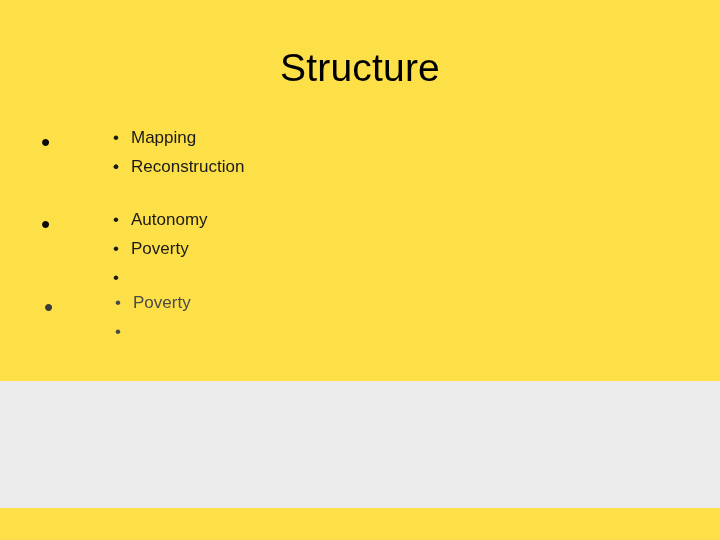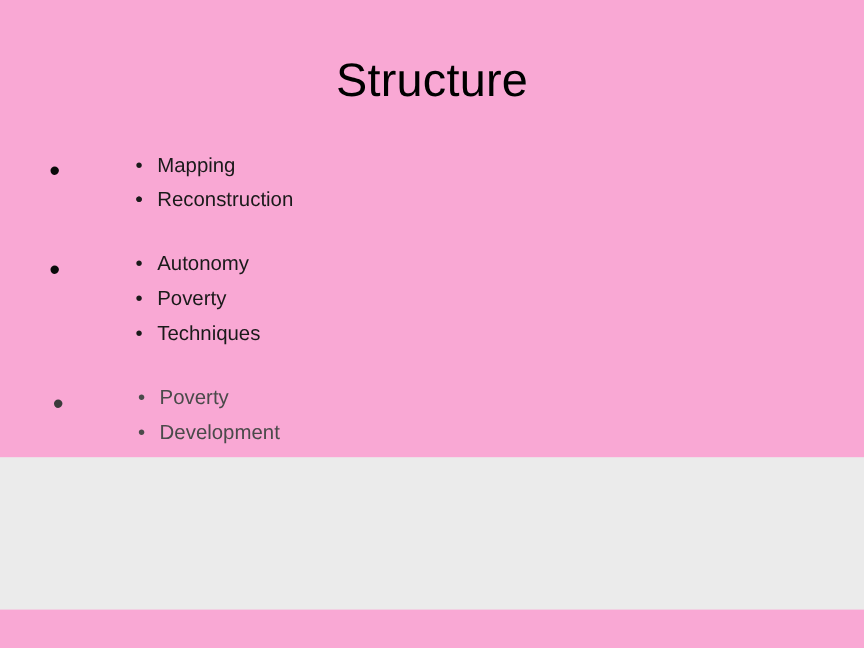--- a/index.html
+++ b/index.html
@@ -15,21 +15,21 @@
     font-family: "Liberation Sans", sans-serif;
     -webkit-font-smoothing: none;
   }
 
   #slide {
     position: absolute;
     left: 0;
     top: 0;
     width: 720px;
     height: 540px;
-    background: #f9a8d4;
+    background: #fde047;
   }
 
   
   #gray-band {
     position: absolute;
     left: 0;
     top: 381px;
     width: 720px;
     height: 127px;
     background: #ebebeb;
@@ -156,35 +156,33 @@
         <div class="lvl2">
           <span class="bullet">•</span>
           <span>Autonomy</span>
         </div>
         <div class="lvl2">
           <span class="bullet">•</span>
           <span>Poverty</span>
         </div>
         <div class="lvl2">
           <span class="bullet">•</span>
-          <span>Techniques</span>
         </div>
       </div>
     </div>
 
     <div class="section" id="section-3">
       <div class="lvl1">
         <span class="bullet">•</span>
       </div>
       <div class="sublist">
         <div class="lvl2">
           <span class="bullet">•</span>
           <span>Poverty</span>
         </div>
         <div class="lvl2">
           <span class="bullet">•</span>
-          <span>Development</span>
         </div>
       </div>
     </div>
 
   </div>
 </div>
 
 </body></html>

